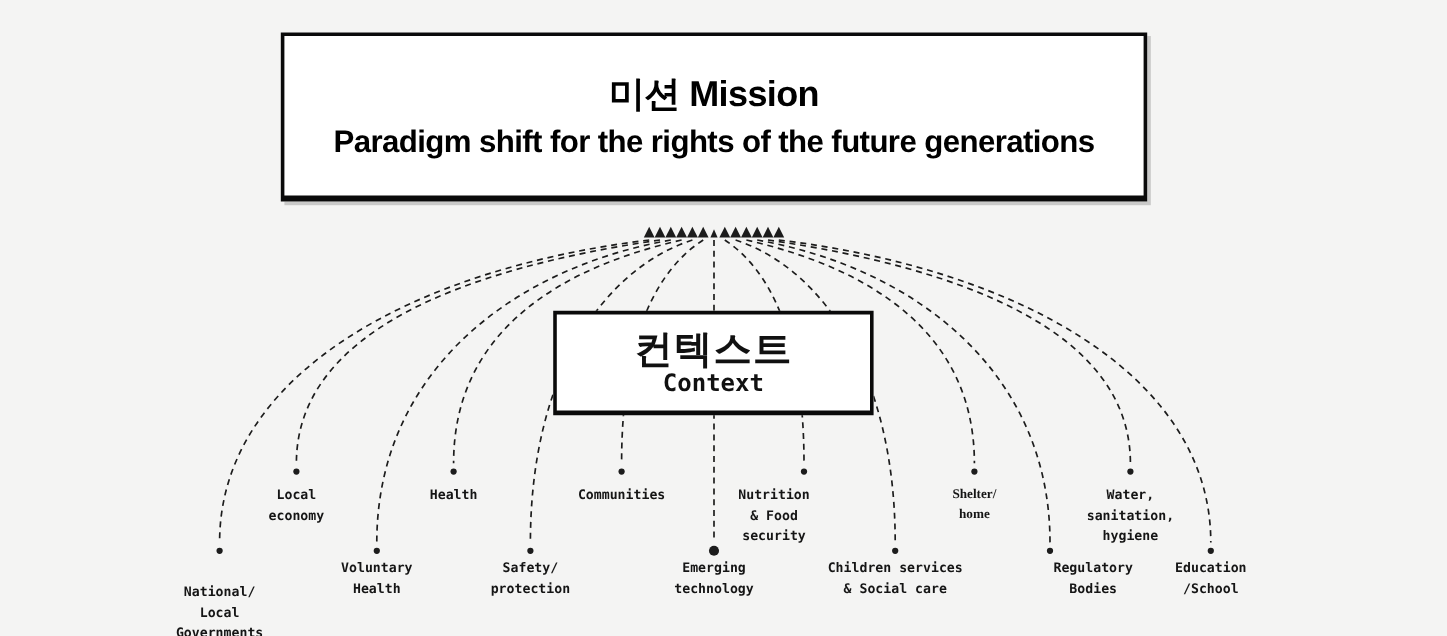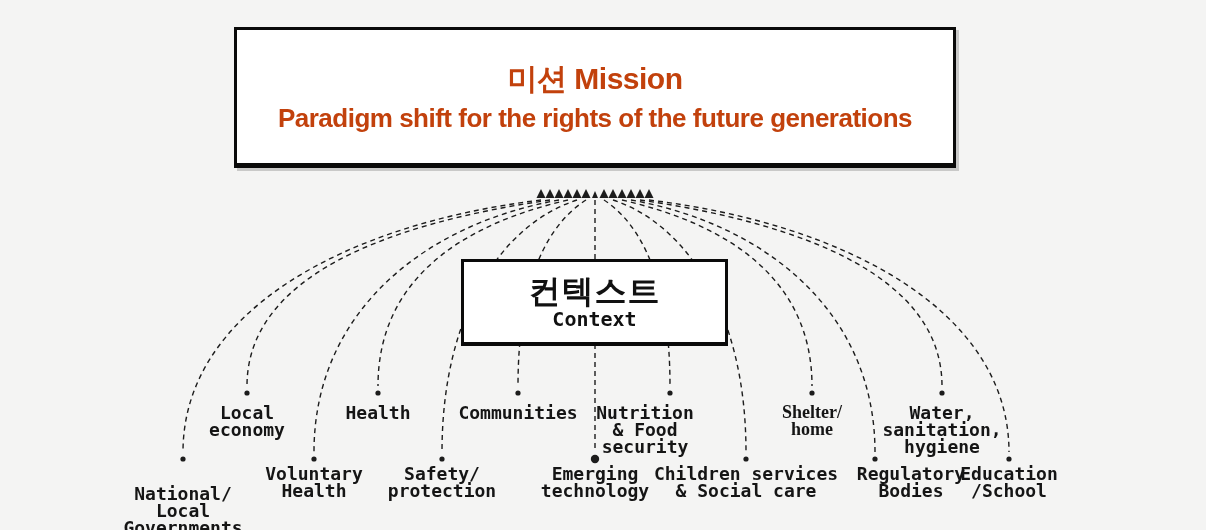--- a/index.html
+++ b/index.html
@@ -11,38 +11,38 @@
     font-family:"Liberation Sans", sans-serif;
   }
   .fan{position:absolute;left:0;top:0;z-index:1;}
   .conn{fill:none;stroke:#1c1c1c;stroke-width:1.4;stroke-dasharray:5 4;}
   .mission-box{
     position:absolute;left:234px;top:27px;width:722px;height:141px;
     background:#ffffff;border:3px solid #0a0a0a;border-bottom-width:5px;
     box-shadow:3px 3px 0 rgba(90,90,90,.28);
     box-sizing:border-box;z-index:2;
     display:flex;flex-direction:column;align-items:center;justify-content:center;
-    text-align:center;color:#c2410c;
+    text-align:center;color:#000000;
   }
   .mission-ko1,.mission-ko2{font-size:30px;font-weight:800;line-height:35px;letter-spacing:-0.5px;}
   .mission-en{font-size:26px;font-weight:700;line-height:30px;margin-top:7px;letter-spacing:-0.5px;}
   .context-box{
     position:absolute;left:461px;top:259px;width:267px;height:87px;
     background:#ffffff;border:3px solid #0a0a0a;border-bottom-width:4px;
     box-sizing:border-box;z-index:2;
     display:flex;flex-direction:column;align-items:center;justify-content:center;
     text-align:center;color:#111;
   }
   .context-ko{font-size:32px;font-weight:800;line-height:33px;letter-spacing:1px;}
   .context-en{font-family:"DejaVu Sans Mono", monospace;font-size:20px;font-weight:700;line-height:22px;}
   .labels{position:absolute;left:0;top:0;z-index:3;}
   .node-label{
     position:absolute;transform:translateX(-50%);
     font-family:"DejaVu Sans Mono", monospace;
-    font-size:18px;font-weight:700;line-height:17px;
+    font-size:11px;font-weight:700;line-height:17px;
     color:#151515;text-align:center;white-space:pre;
   }
 </style>
 </head>
 <body>
 
 <div class="canvas">
 
   <svg class="fan" width="1206" height="530" viewBox="0 0 1206 530">
       <path d="M 541 200 C 344.1 224, 183 312, 183 452" class="conn"></path>

